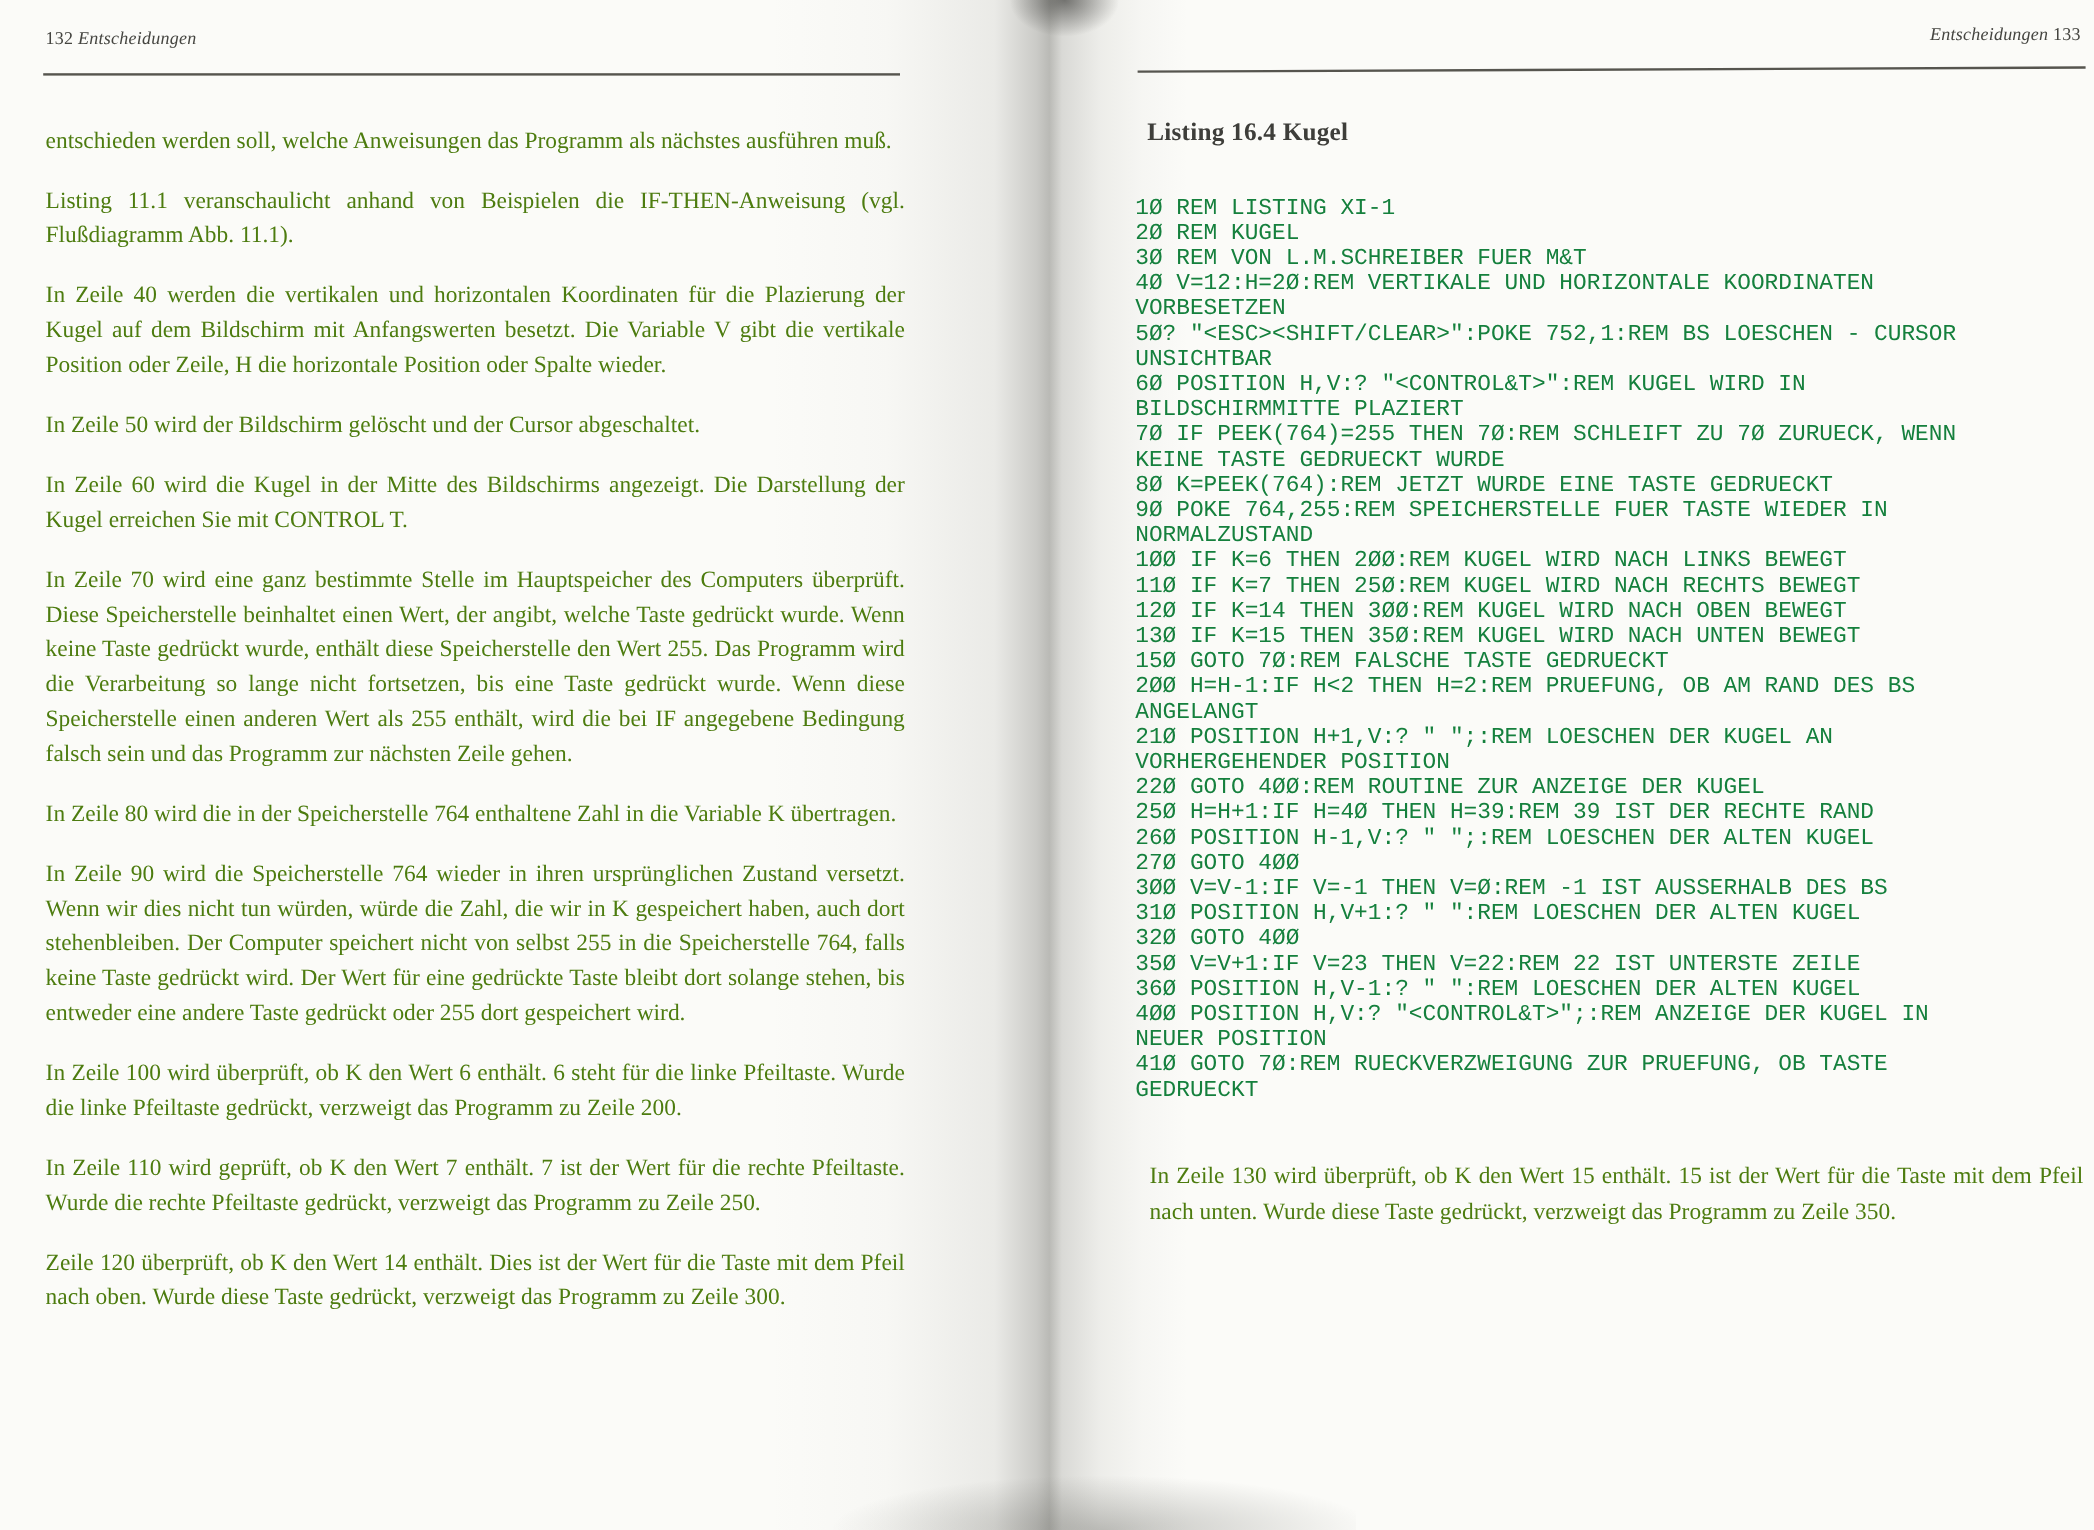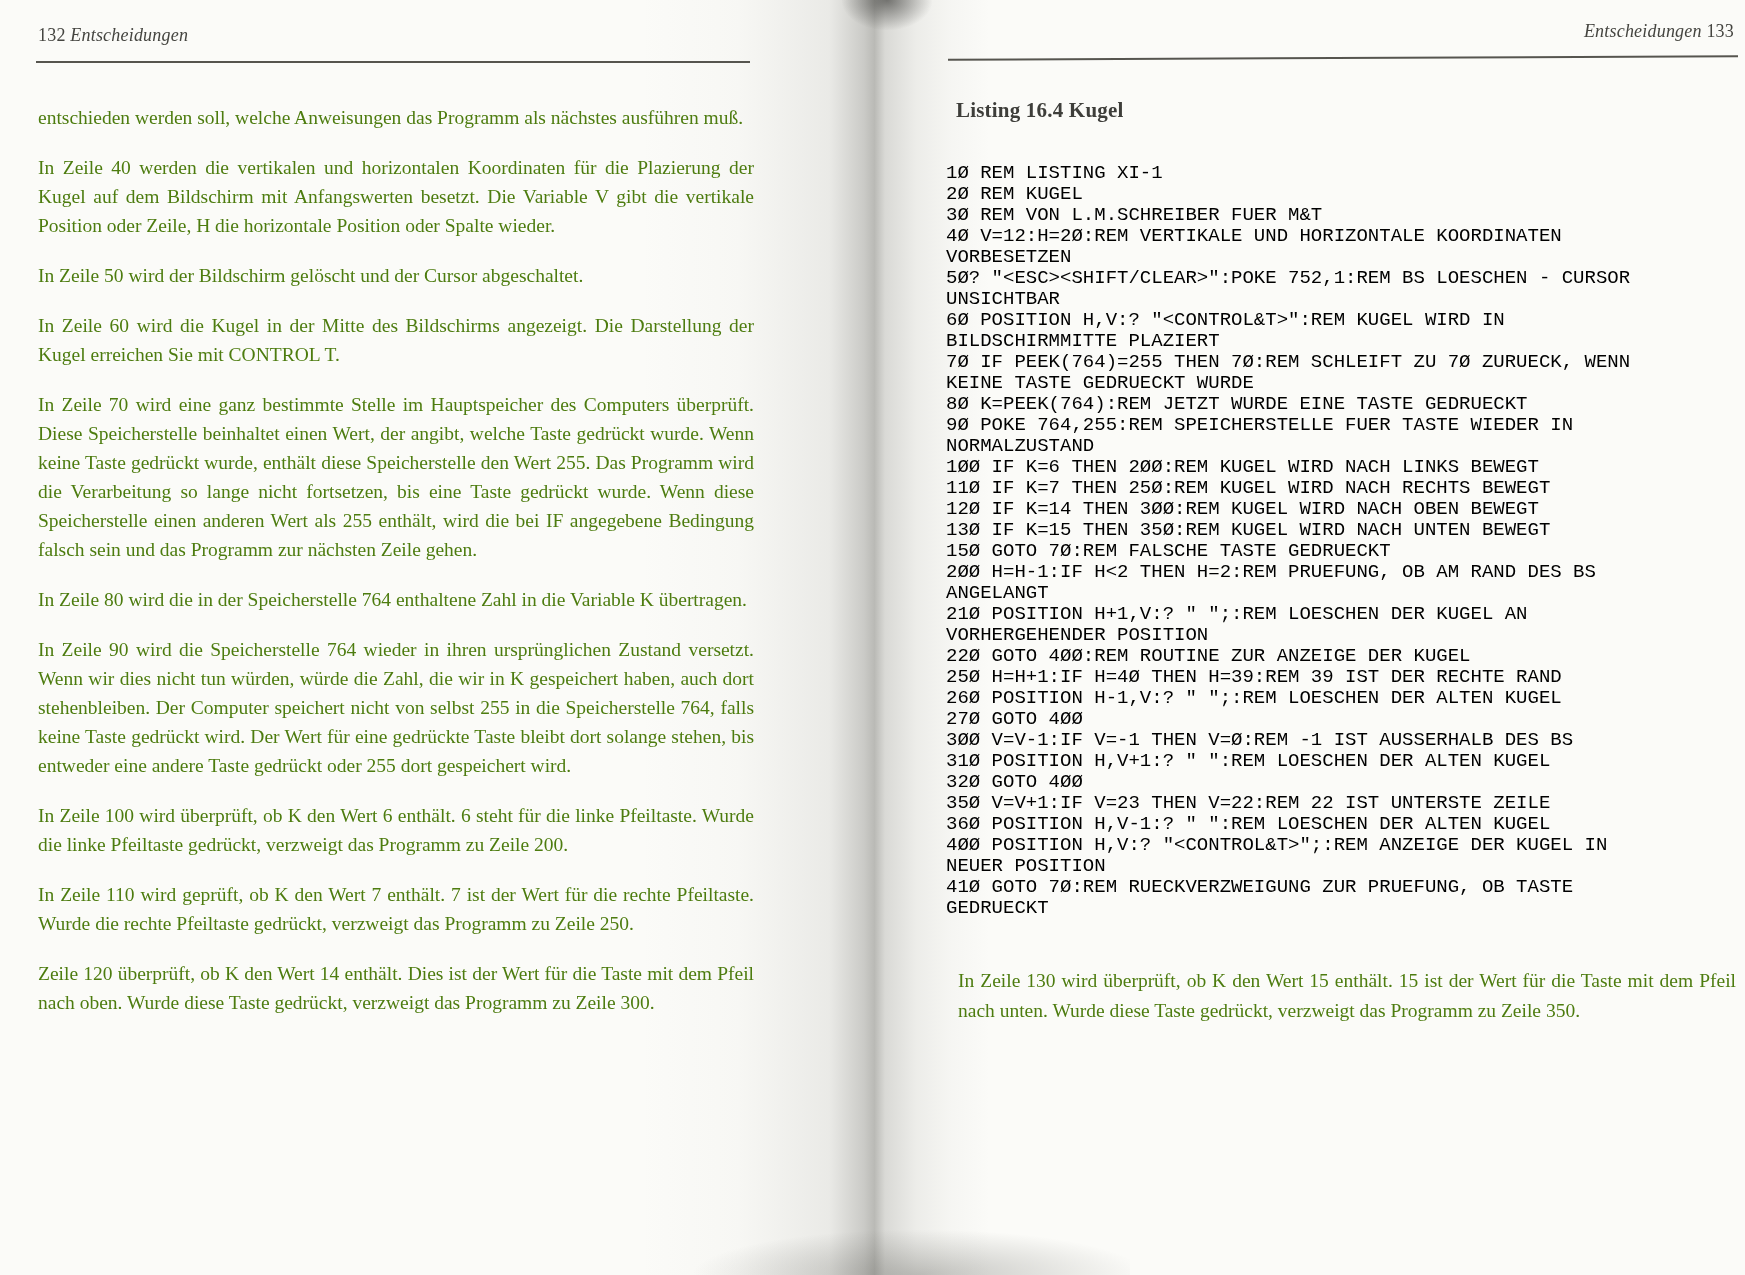--- a/index.html
+++ b/index.html
@@ -28,21 +28,21 @@
     position:absolute; left:842px; top:0; width:90px; height:30px;
     background:radial-gradient(ellipse at 50% 0%, rgba(45,45,42,0.6), rgba(45,45,42,0) 72%);
     pointer-events:none;
   }
   .gutter-bottom {
     position:absolute; left:690px; bottom:0; width:440px; height:46px;
     background:radial-gradient(ellipse at 52% 100%, rgba(70,70,64,0.30), rgba(70,70,64,0) 70%);
     pointer-events:none;
   }
   
-  .hdr { position:absolute; font-size:18px; color:#454540; letter-spacing:0.2px; }
+  .hdr { position:absolute; font-size:15px; color:#454540; letter-spacing:0.2px; }
   .hdr .pagenum { font-style:normal; }
   .hdr .runtitle { font-style:italic; }
   .rule { position:absolute; height:2px; background:#56554f; }
   #left-rule  { top:61px;  left:36px;  width:714px; }
   #right-rule { top:57px;  left:948px; width:790px; transform:rotate(-0.25deg); }
   #left-header  { top:25px; left:38px; }
   #right-header { top:21px; left:948px; width:786px; text-align:right; }
   
   .body-col {
     position:absolute; text-align:justify; hyphens:auto; -webkit-hyphens:auto;
@@ -51,21 +51,21 @@
   #left-body { top:103px; left:38px; width:716px; }
   #left-body p { margin:0 0 21px 0; }
   
   #listing-title {
     position:absolute; top:98px; left:956px;
     font-size:21px; font-weight:bold; color:#3e3e3a; letter-spacing:0.2px;
   }
   #code-block {
     position:absolute; top:163px; left:946px; width:740px;
     font-family:"Liberation Mono", monospace;
-    font-size:19px; line-height:21px; color:#000000;
+    font-size:19px; line-height:21px; color:#15803d;
     white-space:pre; letter-spacing:0px;
   }
   #right-body { top:966px; left:958px; width:778px; line-height:30px; }
   #right-body p { margin:0; }
 </style>
 </head>
 <body>
 
 <div class="scan">
 
@@ -74,20 +74,21 @@
   <div class="gutter-bottom"></div>
 
   <div class="hdr" id="left-header">
     <span class="pagenum">132</span>
     <span class="runtitle">Entscheidungen</span>
   </div>
   <div class="rule" id="left-rule"></div>
 
   <div class="body-col" id="left-body">
       <p class="para">entschieden werden soll, welche Anweisungen das Programm als nächstes ausführen muß.</p>
+      <p class="para">Listing 11.1 veranschaulicht anhand von Beispielen die IF-THEN-Anweisung (vgl. Flußdiagramm Abb. 11.1).</p>
       <p class="para">In Zeile 40 werden die vertikalen und horizontalen Koordinaten für die Plazierung der Kugel auf dem Bildschirm mit Anfangswerten besetzt. Die Variable V gibt die vertikale Position oder Zeile, H die horizontale Position oder Spalte wieder.</p>
       <p class="para">In Zeile 50 wird der Bildschirm gelöscht und der Cursor abgeschaltet.</p>
       <p class="para">In Zeile 60 wird die Kugel in der Mitte des Bildschirms angezeigt. Die Darstellung der Kugel erreichen Sie mit CONTROL T.</p>
       <p class="para">In Zeile 70 wird eine ganz bestimmte Stelle im Hauptspeicher des Computers überprüft. Diese Speicherstelle beinhaltet einen Wert, der angibt, welche Taste gedrückt wurde. Wenn keine Taste gedrückt wurde, enthält diese Speicherstelle den Wert 255. Das Programm wird die Verarbeitung so lange nicht fortsetzen, bis eine Taste gedrückt wurde. Wenn diese Speicherstelle einen anderen Wert als 255 enthält, wird die bei IF angegebene Bedingung falsch sein und das Programm zur nächsten Zeile gehen.</p>
       <p class="para">In Zeile 80 wird die in der Speicherstelle 764 enthaltene Zahl in die Variable K übertragen.</p>
       <p class="para">In Zeile 90 wird die Speicherstelle 764 wieder in ihren ursprünglichen Zustand versetzt. Wenn wir dies nicht tun würden, würde die Zahl, die wir in K gespeichert haben, auch dort stehenbleiben. Der Computer speichert nicht von selbst 255 in die Speicherstelle 764, falls keine Taste gedrückt wird. Der Wert für eine gedrückte Taste bleibt dort solange stehen, bis entweder eine andere Taste gedrückt oder 255 dort gespeichert wird.</p>
       <p class="para">In Zeile 100 wird überprüft, ob K den Wert 6 enthält. 6 steht für die linke Pfeiltaste. Wurde die linke Pfeiltaste gedrückt, verzweigt das Programm zu Zeile 200.</p>
       <p class="para">In Zeile 110 wird geprüft, ob K den Wert 7 enthält. 7 ist der Wert für die rechte Pfeiltaste. Wurde die rechte Pfeiltaste gedrückt, verzweigt das Programm zu Zeile 250.</p>
       <p class="para">Zeile 120 überprüft, ob K den Wert 14 enthält. Dies ist der Wert für die Taste mit dem Pfeil nach oben. Wurde diese Taste gedrückt, verzweigt das Programm zu Zeile 300.</p>
     </div>

